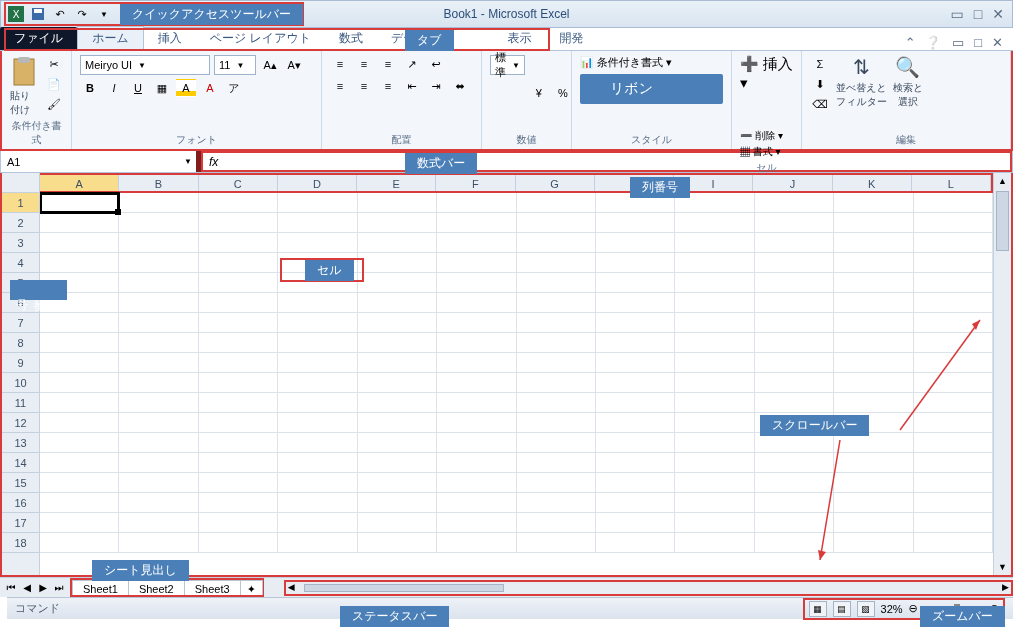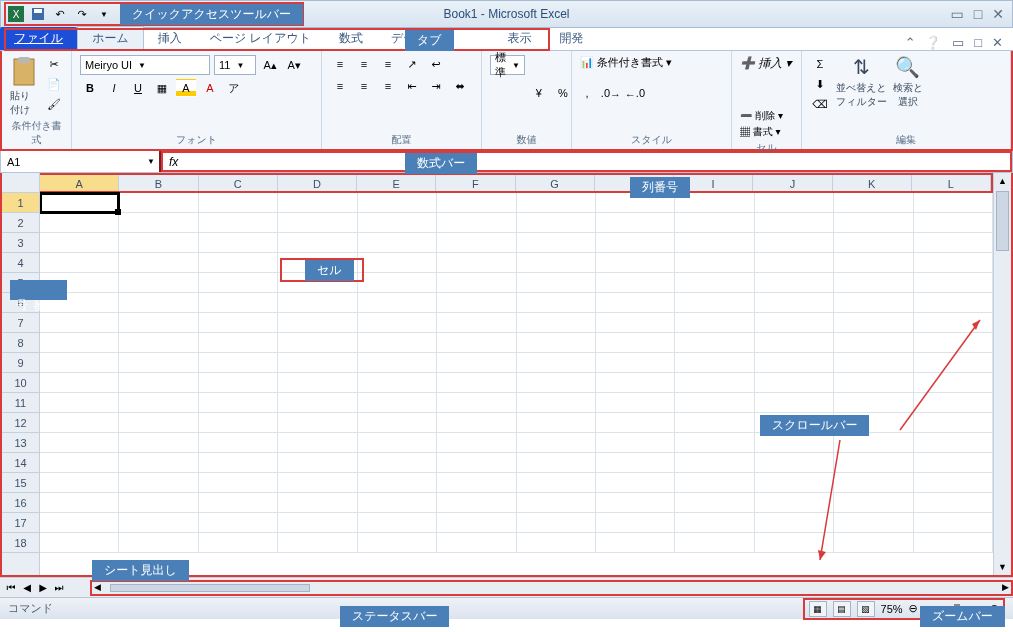--- a/index.html
+++ b/index.html
@@ -8,40 +8,40 @@
 
 .titlebar { height: 28px; background: linear-gradient(#eaf1f8,#d8e4f0); display: flex; align-items: center; border: 1px solid #a9bcd4; position: relative; }
 .titlebar .qat { display: flex; align-items: center; gap: 4px; padding-left: 6px; }
 .qat-icon { width: 18px; height: 18px; display: inline-flex; align-items: center; justify-content: center; }
 .title-text { position: absolute; left: 50%; transform: translateX(-50%); font-size: 12px; color: #2b4e79; }
 .winctrl { position: absolute; right: 8px; display: flex; gap: 10px; align-items: center; font-size: 14px; color: #5a6d84; }
 
 
 .tabs { height: 23px; background: #fff; display: flex; align-items: flex-end; border-bottom: 1px solid #b3c5dc; position: relative; }
 .tab { padding: 3px 14px; font-size: 12px; color: #3b5a82; cursor: pointer; }
-.tab.file { background: #1d4ed8; color: #fff; border-radius: 2px 2px 0 0; text-decoration: underline; }
+.tab.file { background: #0f172a; color: #fff; border-radius: 2px 2px 0 0; }
 .tab.active { background: #e9f0f8; border: 1px solid #b3c5dc; border-bottom: none; }
 .tabs .help { position: absolute; right: 10px; display: flex; gap: 10px; align-items: center; font-size: 13px; color: #5a6d84; }
 
 
 .ribbon { height: 100px; background: #f3f6fb; border: 2px solid #d93a3a; border-top: none; display: flex; position: relative;}
 .ribbon-group { border-right: 1px solid #ccd9e8; padding: 4px 8px 2px 8px; display: flex; flex-direction: column; justify-content: space-between; }
 .rg-body { display: flex; gap: 6px; align-items: flex-start; flex: 1; }
 .rg-label { text-align: center; font-size: 10px; color: #5b6f87; padding-top:2px;}
 .ribbon-btn { display: flex; flex-direction: column; align-items: center; gap: 2px; font-size: 10px; color: #3a4a5e; cursor:pointer;}
 .small-col { display: flex; flex-direction: column; gap: 2px; }
 .small-btn { width: 20px; height: 18px; display:inline-flex;align-items:center;justify-content:center; font-size:11px; border:1px solid transparent; cursor:pointer;}
 .font-row { display: flex; gap: 4px; align-items:center; }
 .combo { height: 20px; border: 1px solid #9db2cc; background: #fff; display: flex; align-items: center; padding: 0 4px; font-size: 11px; }
 .combo .arrow { margin-left: 6px; font-size: 8px;}
 .ribbon-big-label { background:#4a7fb8;color:#fff;padding:6px 30px;font-size:14px;border-radius:2px;}
 
 
 .formula-bar { height: 22px; display:flex; border:1px solid #b3c5dc; border-top:none;}
-.namebox { width: 160px; border-right:2px solid #7f1d1d; position:relative; display:flex;align-items:center;}
+.namebox { width: 200px; border-right:5px solid #7f1d1d; position:relative; display:flex;align-items:center;}
 .namebox input { width: 100px; border:none; padding:0 6px; font-size:11px; outline:none;}
 .fx-area { flex:1; border:2px solid #d93a3a; display:flex; align-items:center;}
 .fx-icon { padding: 0 6px; font-style:italic; font-size:12px;}
 .fx-input { flex:1; border:none; outline:none; height:100%; }
 
 
 .grid-wrap { position:relative; height: 404px; border:2px solid #d93a3a; border-top:none; display:flex;}
 .rowheaders { width: 38px; background:#e9eef5; border-right:1px solid #c4d0de;}
 .corner { height:20px; border-bottom:1px solid #c4d0de; background:#e9eef5;}
 .rowhead { height:20px; border-bottom:1px solid #c4d0de; text-align:center; font-size:11px; color:#3d5066; line-height:20px;}
@@ -62,21 +62,21 @@
 
 .sheet-area { height:20px; display:flex; align-items:center; background:#e8edf3; border-top:1px solid #c4d0de;}
 .sheet-nav { display:flex; gap:2px; padding:0 4px;}
 .sheet-nav span{width:14px;text-align:center;font-size:10px;cursor:pointer;}
 .sheet-tabs { display:flex; border:2px solid #d93a3a; height:100%;}
 .sheet-tab { padding:2px 10px; background:#fff; border:1px solid #b8c5d5; border-bottom:none; font-size:11px; margin-right:-1px; cursor:pointer;}
 .sheet-tab.active { background:#fff; font-weight:normal;}
 .hscroll { flex:1; margin-left:20px; height:16px; background:#e8edf3; border:2px solid #d93a3a; position:relative;}
 .hscroll .thumb { position:absolute; left:18px; top:2px; bottom:2px; width:200px; background:#cdd7e3; border:1px solid #a5b4c6;}
 
-.statusbar { height:22px; background:linear-gradient(#eef2f8,#dbe3ed); display:flex; align-items:center; border-top:1px solid #b8c5d5; position:relative;}
+.statusbar { height:22px; background:linear-gradient(#eef2f8,#dbe3ed); display:flex; align-items:center; border-top:1px solid #b8c5d5; position:relative;margin-left:7px;}
 .status-left { padding-left:8px; font-size:11px; color:#4a5b70;}
 .zoom { position:absolute; right:8px; display:flex; align-items:center; gap:6px; border:2px solid #d93a3a; padding:1px 4px;}
 .zoom .viewbtn { width:18px; height:16px; border:1px solid #a5b4c6; background:#f0f3f8; font-size:9px; display:inline-flex;align-items:center;justify-content:center;}
 
 
 .ann { position:absolute; background:#4a7fb8; color:#fff; font-size:12px; padding:2px 12px; z-index:100; pointer-events:none;}
 .ann-box { position:absolute; border:2px solid #d93a3a; pointer-events:none; z-index:50;}
 .arrow-line { position:absolute; z-index:60; pointer-events:none;}
 
 .icon-svg { width:16px; height:16px; }
@@ -211,27 +211,28 @@
         <span class="small-btn">.0→</span>
         <span class="small-btn">←.0</span>
       </div>
     </div>
     <div class="rg-label">数値</div>
   </div>
 
   <div class="ribbon-group" style="width:160px;">
     <div style="flex:1;display:flex;flex-direction:column;gap:4px;">
       <div style="font-size:11px;">📊 <span>条件付き書式</span> ▾</div>
+      <div class="ribbon-big-label">リボン</div>
     </div>
     <div class="rg-label">スタイル</div>
   </div>
 
   <div class="ribbon-group" style="width:70px;">
     <div class="small-col" style="flex:1;">
-      <div style="font-size:12px;font-style:italic;">➕ <span>挿入</span> ▾</div>
+      <div style="font-size:15px;">➕ <span>挿入</span> ▾</div>
       <div style="font-size:10px;margin-top:35px;">➖ <span>削除</span> ▾</div>
       <div style="font-size:10px;">▦ <span>書式</span> ▾</div>
     </div>
     <div class="rg-label">セル</div>
   </div>
 
   <div class="ribbon-group" style="flex:1;">
     <div class="rg-body">
       <div class="small-col">
         <span class="small-btn">Σ</span>
@@ -565,34 +566,40 @@
   </div>
 </div>
 
 <div class="sheet-area">
   <div class="sheet-nav">
     <span>⏮</span>
     <span>◀</span>
     <span>▶</span>
     <span>⏭</span>
   </div>
+  <div class="sheet-tabs">
+    <div class="sheet-tab active">Sheet1</div>
+    <div class="sheet-tab">Sheet2</div>
+    <div class="sheet-tab">Sheet3</div>
+    <div class="sheet-tab" style="padding:2px 6px;">✦</div>
+  </div>
   <div class="hscroll">
     <span style="position:absolute;left:2px;font-size:9px;">◀</span>
     <div class="thumb"></div>
     <span style="position:absolute;right:2px;font-size:9px;">▶</span>
   </div>
 </div>
 
 <div class="statusbar">
   <span class="status-left">コマンド</span>
   <div class="zoom">
     <span class="viewbtn">▦</span>
     <span class="viewbtn">▤</span>
     <span class="viewbtn">▧</span>
-    <span>75%</span>
+    <span>32%</span>
     <span>⊖</span>
     <span style="width:60px;height:4px;background:#c4c4c4;display:inline-block;position:relative;">
         <span style="position:absolute;left:50%;top:-3px;width:6px;height:10px;background:#888;"></span>
       </span>
     <span>⊕</span>
   </div>
 </div>
 
 <div class="ann" style="top:4px;left:120px;">クイックアクセスツールバー</div>
 <div class="ann" style="top:30px;left:405px;">タブ</div>

